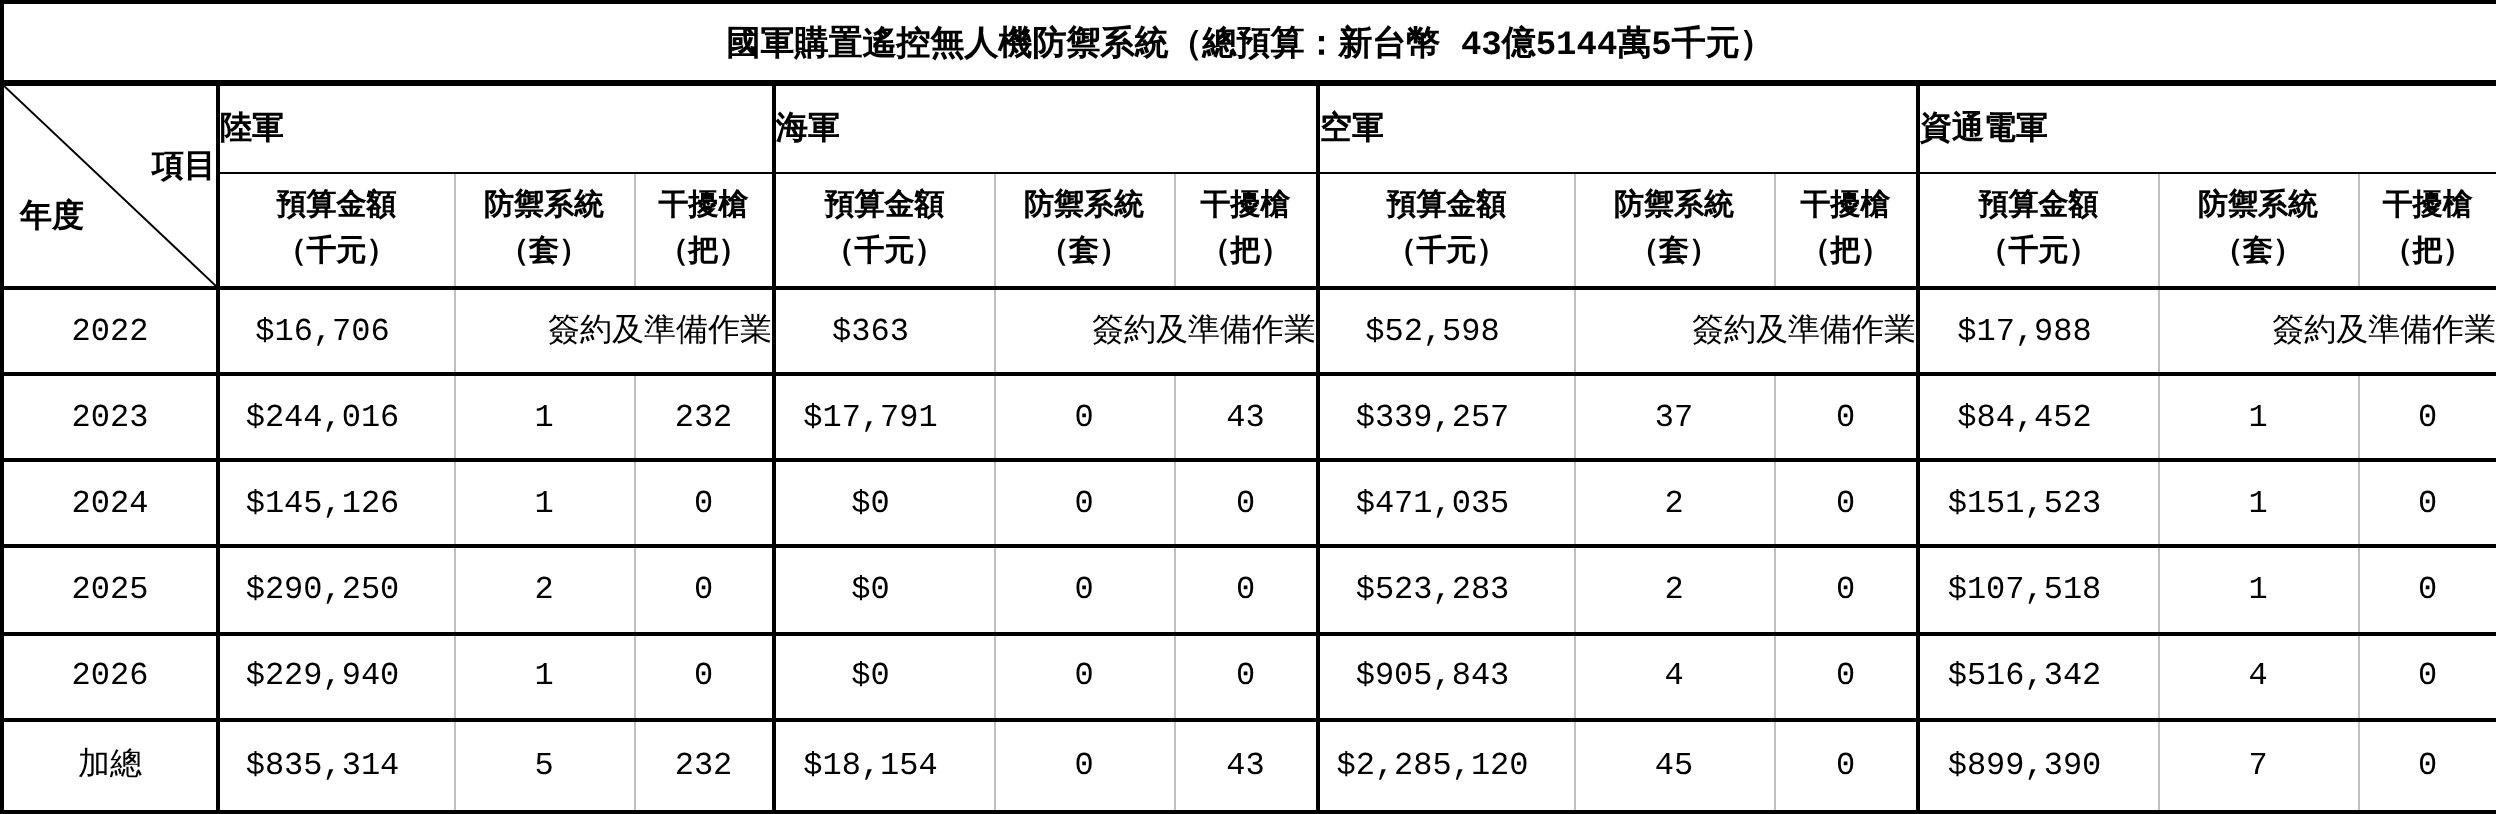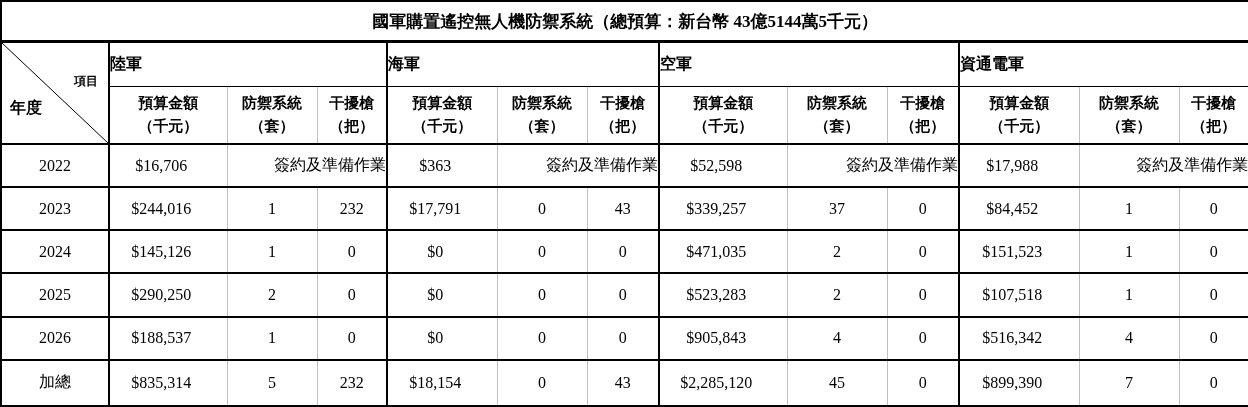--- a/index.html
+++ b/index.html
@@ -1,18 +1,18 @@
 <!DOCTYPE html>
 <html><head>
 <meta charset="utf-8">
 <style>
   html,body { margin:0; padding:0; background:#fff; }
   .page {
     width:1104px; height:407px; box-sizing:border-box;
-    font-family:Liberation Serif, serif;
+    font-family:Liberation Mono, monospace;
     color:#000; background:#fff;
   }
   table.budget-table {
     border-collapse:collapse; table-layout:fixed;
     width:1248px; height:407px; box-sizing:border-box;
     border:2px solid #000;
   }
   th,td { padding:0; overflow:hidden; }
 
   .title-cell {
@@ -35,22 +35,22 @@
   .g-start { border-left:2px solid #000; }
   .sub-div { border-left:1px solid #bfbfbf; }
 
   .corner {
     position:relative;
     border-right:2px solid #000;
     border-bottom:2px solid #000;
   }
   .corner svg { position:absolute; left:0; top:0; width:100%; height:100%; }
   .corner-item {
-    position:absolute; top:30px; right:10px;
-    font-weight:bold; font-size:12px;
+    position:absolute; top:30px; right:0;
+    font-weight:bold; font-size:16px;
   }
   .corner-year {
     position:absolute; bottom:24px; left:8px;
     font-weight:bold; font-size:16px;
   }
 
   tbody td {
     height:41px; font-size:16px; vertical-align:middle;
     border-bottom:2px solid #000;
   }
@@ -176,21 +176,21 @@
       <td class="cnt sub-div">0</td>
       <td class="num g-start">$523,283</td>
       <td class="cnt sub-div">2</td>
       <td class="cnt sub-div">0</td>
       <td class="num g-start">$107,518</td>
       <td class="cnt sub-div">1</td>
       <td class="cnt sub-div">0</td>
     </tr>
     <tr>
       <td class="year">2026</td>
-      <td class="num g-start">$188,537</td>
+      <td class="num g-start">$229,940</td>
       <td class="cnt sub-div">1</td>
       <td class="cnt sub-div">0</td>
       <td class="num g-start">$0</td>
       <td class="cnt sub-div">0</td>
       <td class="cnt sub-div">0</td>
       <td class="num g-start">$905,843</td>
       <td class="cnt sub-div">4</td>
       <td class="cnt sub-div">0</td>
       <td class="num g-start">$516,342</td>
       <td class="cnt sub-div">4</td>

